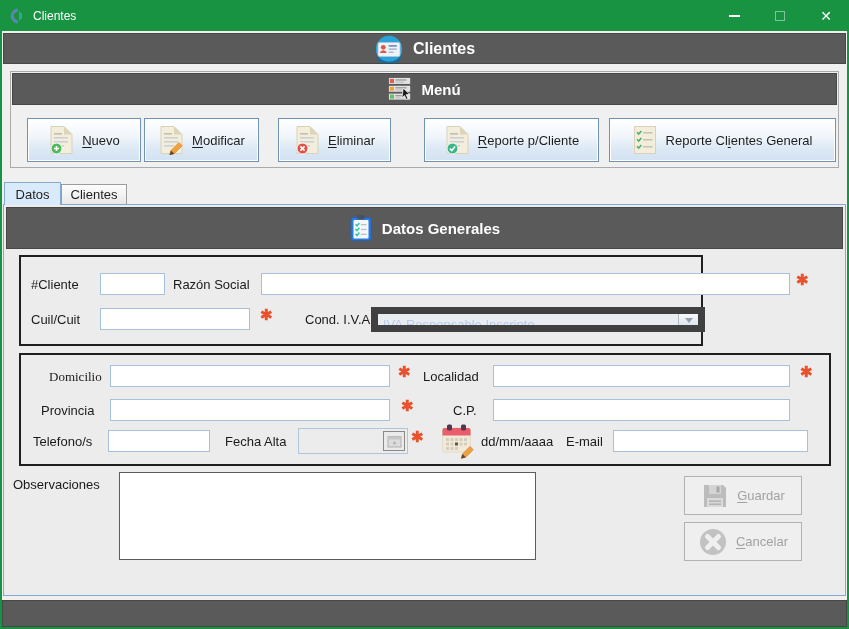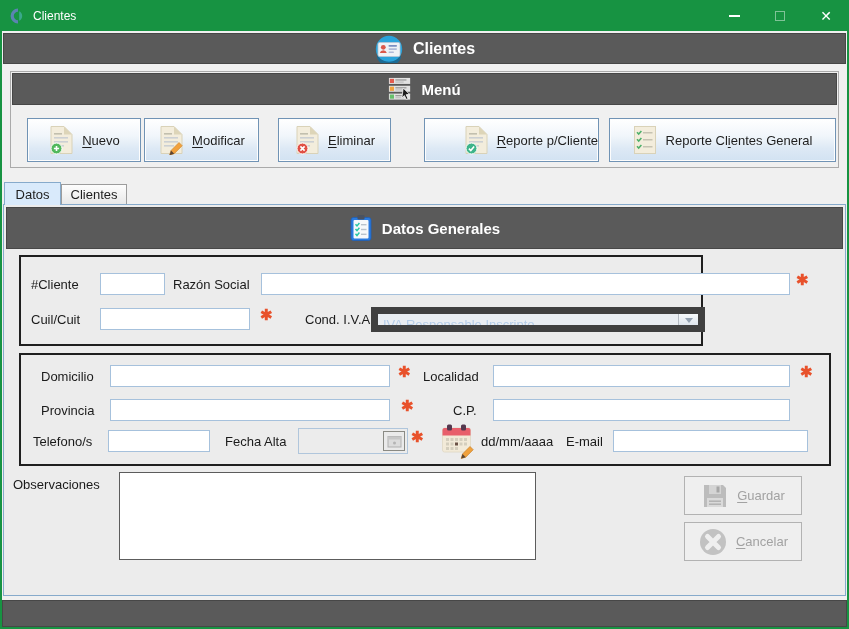--- a/index.html
+++ b/index.html
@@ -168,21 +168,21 @@
               <rect x="6" y="12" width="14" height="1.6" fill="#ccd0d3"></rect>
             <rect x="6" y="16" width="14" height="1.6" fill="#ccd0d3"></rect>
               <rect x="6" y="20" width="10" height="1.6" fill="#ccd0d3"></rect>
             <circle cx="8.5" cy="23.5" r="5.5" fill="#e04f44" stroke="#fff"></circle>
             <path d="M6.4 21.4 l4.2 4.2 M10.6 21.4 l-4.2 4.2" stroke="#fff" stroke-width="1.6"></path>
           </svg>
         </span>
         <span><span class="mn">E</span><span>l</span><span>i</span><span>m</span><span>i</span><span>n</span><span>a</span><span>r</span></span>
       </div>
 
-      <div class="btn" style="left:413px;width:175px;justify-content:flex-end;">
+      <div class="btn" style="left:413px;width:175px;">
         <span>
           <svg width="27" height="30" viewBox="0 0 27 30">
             <path d="M3 1.5 H16 L24 9.5 V28.5 H3 Z" fill="#f3eddc" stroke="#d9d2b8"></path>
             <path d="M16 1.5 L24 9.5 H16 Z" fill="#ddd5b8"></path>
             <rect x="6" y="8" width="8" height="1.6" fill="#c2bfae"></rect>
               <rect x="6" y="12" width="14" height="1.6" fill="#ccd0d3"></rect>
             <rect x="6" y="16" width="14" height="1.6" fill="#ccd0d3"></rect>
               <rect x="6" y="20" width="10" height="1.6" fill="#ccd0d3"></rect>
             <circle cx="8.5" cy="23.5" r="5.5" fill="#3eb489" stroke="#fff"></circle>
             <path d="M5.9 23.6 l1.9 1.9 3.3 -3.9" stroke="#fff" stroke-width="1.6" fill="none"></path>
@@ -246,21 +246,21 @@
         <span class="lbl" style="left:284px;top:55px;">Cond. I.V.A</span>
         <div class="combo">
           <span class="combo-text">IVA Responsable Inscripto</span>
           <span class="combo-btn">
             <span class="arrow-down"></span>
           </span>
         </div>
       </div>
 
       <div class="group group2">
-        <span class="lbl" style="left:20px;top:14px;">Domicilio</span>
+        <span class="lbl" style="left:28px;top:14px;font-family:Liberation Serif, serif;">Domicilio</span>
         <input class="tb" style="left: 89px; top: 10px; width: 280px;" value="">
         <span class="req" style="left:377px;top:8px;">✱</span>
         <span class="lbl" style="left:402px;top:14px;">Localidad</span>
         <input class="tb" style="left: 472px; top: 10px; width: 297px;" value="">
         <span class="req" style="left:779px;top:8px;">✱</span>
 
         <span class="lbl" style="left:20px;top:48px;">Provincia</span>
         <input class="tb" style="left: 89px; top: 44px; width: 280px;" value="">
         <span class="req" style="left:380px;top:42px;">✱</span>
         <span class="lbl" style="left:432px;top:48px;">C.P.</span>

